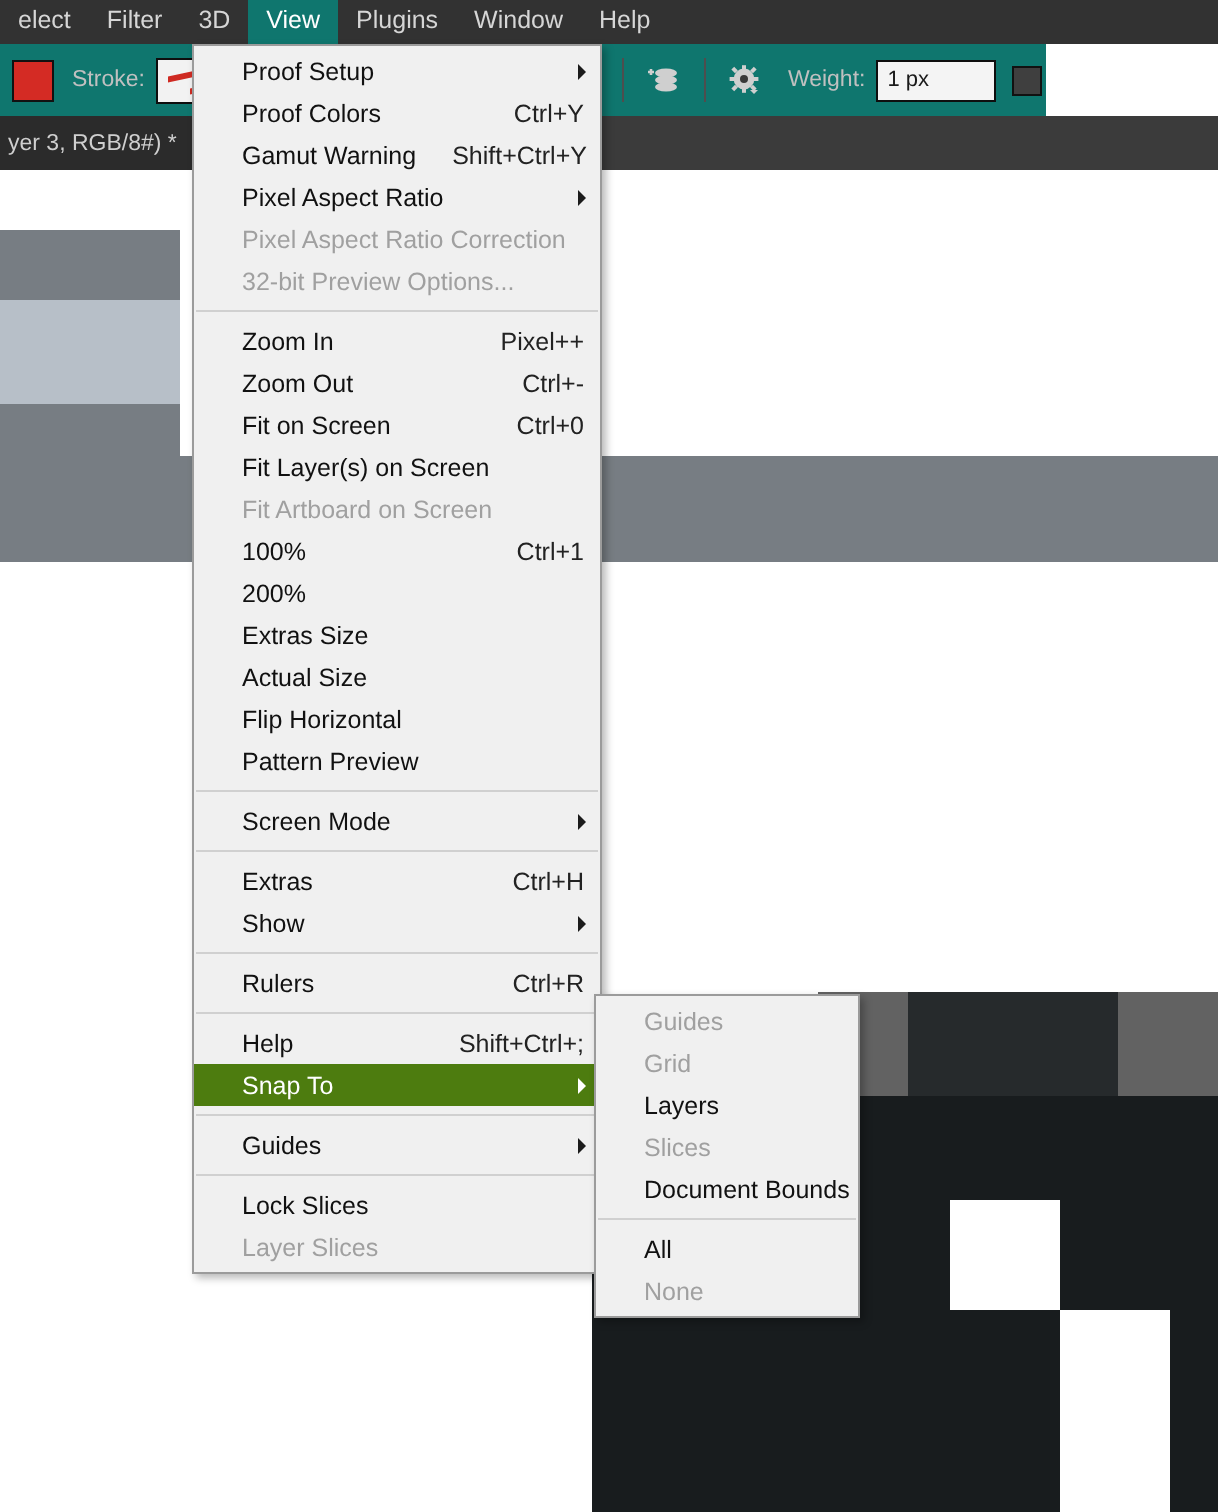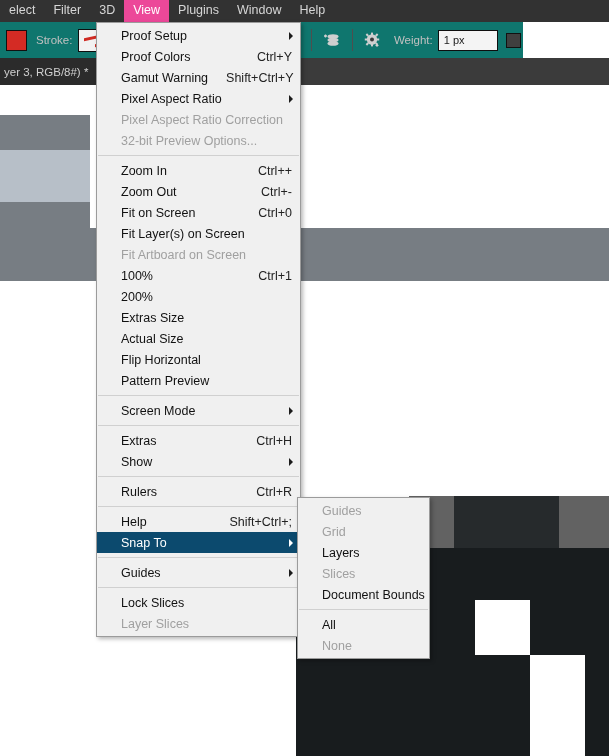--- a/index.html
+++ b/index.html
@@ -16,21 +16,21 @@
   .band{position:absolute;}
 
   
   .menubar{
     position:absolute;left:0;top:0;width:609px;height:22px;
     background:#323232;color:#d6d6d6;
     font-size:12.5px;
     display:flex;
   }
   .menubar .mi{padding:3px 9px 4px 9px;line-height:15px;white-space:nowrap;}
-  .menubar .mi.active{background:#ec4899;color:#ffffff;}
+  .menubar .mi.active{background:#0f766e;color:#ffffff;}
 
   .optbar{
     position:absolute;left:0;top:22px;width:523px;height:36px;
     background:#0f766e;
     display:flex;align-items:center;
     color:#c8c8c8;font-size:11.5px;
   }
   .tabbar{
     position:absolute;left:0;top:58px;width:609px;height:27px;
     background:#3b3b3b;
@@ -73,21 +73,21 @@
     box-shadow:2px 2px 4px rgba(0,0,0,.28);
     font-size:12.5px;color:#111111;
     padding:2px 0;
   }
   .menu.main{left:96px;top:22px;width:203px;}
   .menu.sub{left:297px;top:497px;width:131px;}
   .row{
     position:relative;height:21px;display:flex;align-items:center;
     padding:0 8px 0 24px;white-space:nowrap;
   }
-  .row.hl{background:#0c4a6e;color:#ffffff;}
+  .row.hl{background:#4d7c0f;color:#ffffff;}
   .row.dis{color:#a0a0a0;}
   .row .acc{margin-left:auto;padding-left:18px;color:#222;}
   .row .arw{
     position:absolute;right:7px;top:50%;margin-top:-4px;
     width:0;height:0;border-left:4px solid #1b1b1b;
     border-top:4px solid transparent;border-bottom:4px solid transparent;
   }
   .row.hl .arw{border-left-color:#ffffff;}
   .div{height:1px;background:#d0d0d0;margin:4px 1px 4px 1px;}
 </style>
@@ -218,21 +218,21 @@
       </div>
       <div class="row dis">
         <span>Pixel Aspect Ratio Correction</span>
       </div>
       <div class="row dis">
         <span>32-bit Preview Options...</span>
       </div>
       <div class="div"></div>
       <div class="row">
         <span>Zoom In</span>
-        <span class="acc">Ctrl++</span>
+        <span class="acc">Pixel++</span>
       </div>
       <div class="row">
         <span>Zoom Out</span>
         <span class="acc">Ctrl+-</span>
       </div>
       <div class="row">
         <span>Fit on Screen</span>
         <span class="acc">Ctrl+0</span>
       </div>
       <div class="row">

